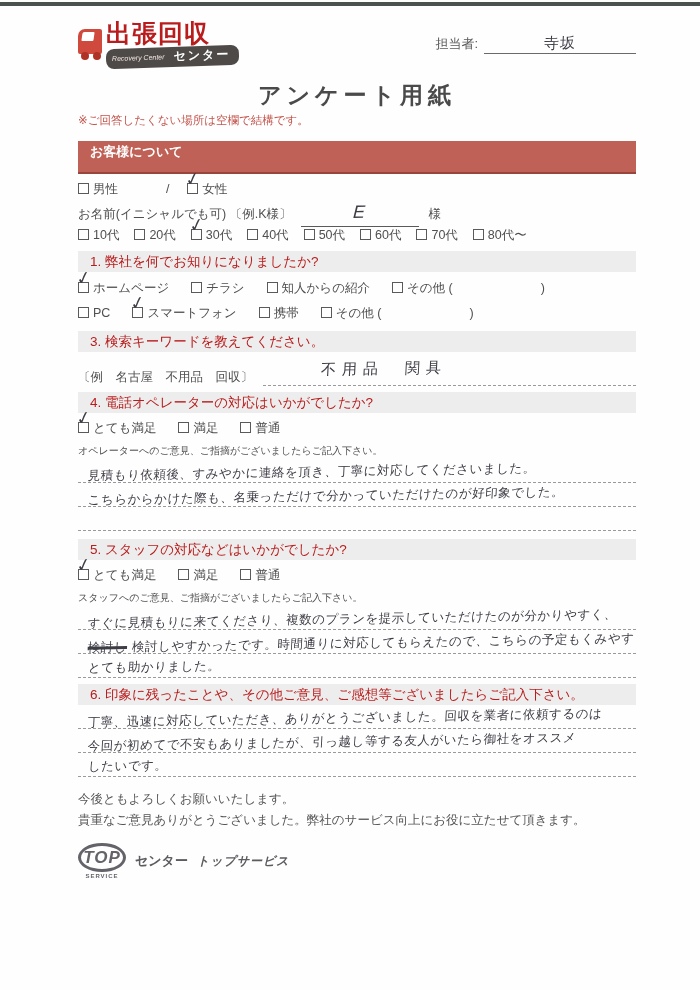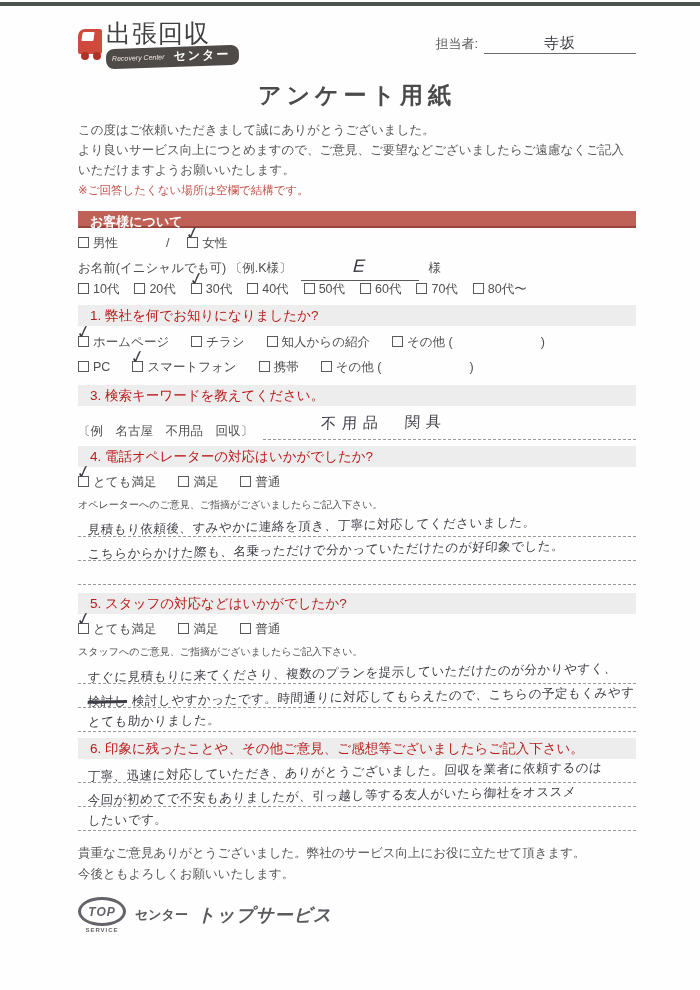--- a/index.html
+++ b/index.html
@@ -17,36 +17,36 @@
 
   
   .header { margin-top:14px; height:56px; display:flex; justify-content:space-between; align-items:flex-start; }
   .logo { display:flex; align-items:flex-start; }
   .truck { position:relative; width:28px; height:50px; }
   .t-cab { position:absolute; left:0; top:9px; width:24px; height:25px; background:#cf4a3c; border-radius:7px 2px 2px 2px; }
   .t-win { position:absolute; left:4px; top:12px; width:12px; height:9px; background:#fff; border-radius:2px 1px 1px 1px; transform:skewX(-8deg); }
   .t-w1,.t-w2 { position:absolute; bottom:10px; width:8px; height:8px; background:#b03226; border-radius:50%; }
   .t-w1 { left:3px; } .t-w2 { left:15px; }
   .logo-right { display:flex; flex-direction:column; }
-  .logo-title { font-size:25px; font-weight:normal; color:#404040; letter-spacing:1px; line-height:26px; text-shadow:0 0 1px #fff; }
+  .logo-title { font-size:25px; font-weight:bold; color:#b91c1c; letter-spacing:1px; line-height:26px; text-shadow:0 0 1px #fff; }
   .logo-banner { margin-top:1px; background:#4e4a48; color:#fff; border-radius:8px; transform:rotate(-2deg);
                  padding:1px 9px 2px 6px; display:flex; gap:9px; align-items:center; width:fit-content; }
   .banner-en { font-size:7px; font-style:italic; color:#f3e8e2; white-space:nowrap; }
   .banner-jp { font-size:12px; font-weight:bold; letter-spacing:2px; white-space:nowrap; }
   .tanto { margin-top:14px; font-size:13px; color:#5a5a5a; white-space:nowrap; }
   .tanto-line { display:inline-block; width:152px; border-bottom:1px solid #6a6a6a; text-align:center; margin-left:6px; }
   .hand { color:#3d3d46; display:inline-block; transform:skewX(-4deg) rotate(-1deg); letter-spacing:1px; }
   .hand-name { font-size:15px; }
 
   .title { margin-top:4px; text-align:center; font-size:23px; line-height:30px; font-weight:bold; color:#4a4a4a; letter-spacing:5px; }
 
   .intro { margin-top:10px; font-size:12.5px; line-height:20px; color:#555; }
   .note { margin-top:3px; font-size:11.5px; height:16px; color:#c4554d; }
 
-  .bar-main { margin-top:12px; height:17px; background:#bf6156; border-bottom:2px solid #98453c;
+  .bar-main { margin-top:12px; height:33px; background:#bf6156; border-bottom:2px solid #98453c;
               color:#fff; font-weight:bold; font-size:13px; line-height:21px; padding-left:12px; }
   .bar-sub { height:21px; background:#ededed; color:#b91c1c; font-size:13.5px; line-height:21px; padding-left:12px; }
   .mt7{margin-top:7px;} .mt9{margin-top:9px;} .mt6{margin-top:6px;} .mt8{margin-top:8px;}
 
   .row { font-size:12.5px; height:18px; line-height:18px; white-space:nowrap; }
   .row.gender { margin-top:6px; }
   .row.name { margin-top:2px; height:24px; line-height:24px; }
   .row.ages { margin-top:2px; }
   .sep { margin:0 18px 0 26px; }
 
@@ -65,24 +65,24 @@
 
   .comment-label { margin-top:5px; font-size:10px; height:17px; line-height:17px; }
   .dline { height:24px; border-bottom:1.5px dashed #9a9a9a; overflow:hidden; }
   .dline .hand { font-size:12.5px; line-height:26px; white-space:nowrap; padding-left:10px; letter-spacing:0.5px; }
   .scribble { text-decoration:line-through; text-decoration-thickness:2.5px; margin-right:5px; }
 
   .footer-text { margin-top:12px; font-size:12.5px; line-height:21px; color:#555; }
   .footer-logo { margin-top:12px; display:flex; align-items:center; gap:9px; }
   .top-logo { display:flex; flex-direction:column; align-items:center; }
   .top-oval { border:3px solid #63636a; border-radius:50%; width:48px; height:29px; display:flex; align-items:center; justify-content:center;
-              font-weight:bold; font-style:italic; color:#63636a; font-size:12px; letter-spacing:1px; }
+              font-weight:bold; font-style:italic; color:#63636a; font-size:17px; letter-spacing:1px; }
   .top-service { font-size:6px; font-weight:bold; color:#63636a; letter-spacing:1px; margin-top:1px; }
   .company-prefix { font-size:13px; font-weight:bold; color:#5b5b60; }
-  .company-name { font-size:18px; font-weight:bold; font-style:italic; color:#5b5b60; letter-spacing:1px; }
+  .company-name { font-size:12px; font-weight:bold; font-style:italic; color:#5b5b60; letter-spacing:1px; }
 </style>
 </head>
 <body>
 
 <div class="page">
   <div class="scan-top"></div>
   <div class="content">
 
     <header class="header">
       <div class="logo">
@@ -100,25 +100,20 @@
           </div>
         </div>
       </div>
       <div class="tanto">
         <span>担当者:</span><span class="tanto-line"><span class="hand hand-name">寺坂</span></span>
       </div>
     </header>
 
     <h1 class="title">アンケート用紙</h1>
 
-    <div class="intro">
-      <div>この度はご依頼いただきまして誠にありがとうございました。</div>
-      <div>より良いサービス向上につとめますので、ご意見、ご要望などございましたらご遠慮なくご記入</div>
-      <div>いただけますようお願いいたします。</div>
-    </div>
     <div class="note">※ご回答したくない場所は空欄で結構です。</div>
 
     <div class="bar-main">お客様について</div>
 
     <div class="row gender">
       <span class="opt"><span class="box"></span><span>男性</span></span><span class="sep">/</span><span class="opt"><span class="box"></span><span class="tick">✓</span><span>女性</span></span>
     </div>
 
     <div class="row name">
       <span>お名前(イニシャルでも可)</span>
@@ -163,22 +158,22 @@
     <div class="dline"><span class="hand">すぐに見積もりに来てくださり、複数のプランを提示していただけたのが分かりやすく、</span></div>
     <div class="dline"><span class="hand"><span class="scribble">検討し</span><span>検討しやすかったです。時間通りに対応してもらえたので、こちらの予定もくみやすく</span></span></div>
     <div class="dline"><span class="hand">とても助かりました。</span></div>
 
     <div class="bar-sub mt6">6. 印象に残ったことや、その他ご意見、ご感想等ございましたらご記入下さい。</div>
     <div class="dline"><span class="hand">丁寧、迅速に対応していただき、ありがとうございました。回収を業者に依頼するのは</span></div>
     <div class="dline"><span class="hand">今回が初めてで不安もありましたが、引っ越し等する友人がいたら御社をオススメ</span></div>
     <div class="dline"><span class="hand">したいです。</span></div>
 
     <div class="footer-text">
+      <div>今後ともよろしくお願いいたします。</div>
       <div>貴重なご意見ありがとうございました。弊社のサービス向上にお役に立たせて頂きます。</div>
-      <div>今後ともよろしくお願いいたします。</div>
     </div>
 
     <div class="footer-logo">
       <div class="top-logo">
         <div class="top-oval">TOP</div>
         <div class="top-service">SERVICE</div>
       </div>
       <span class="company-prefix">センター</span>
       <span class="company-name">トップサービス</span>
     </div>

